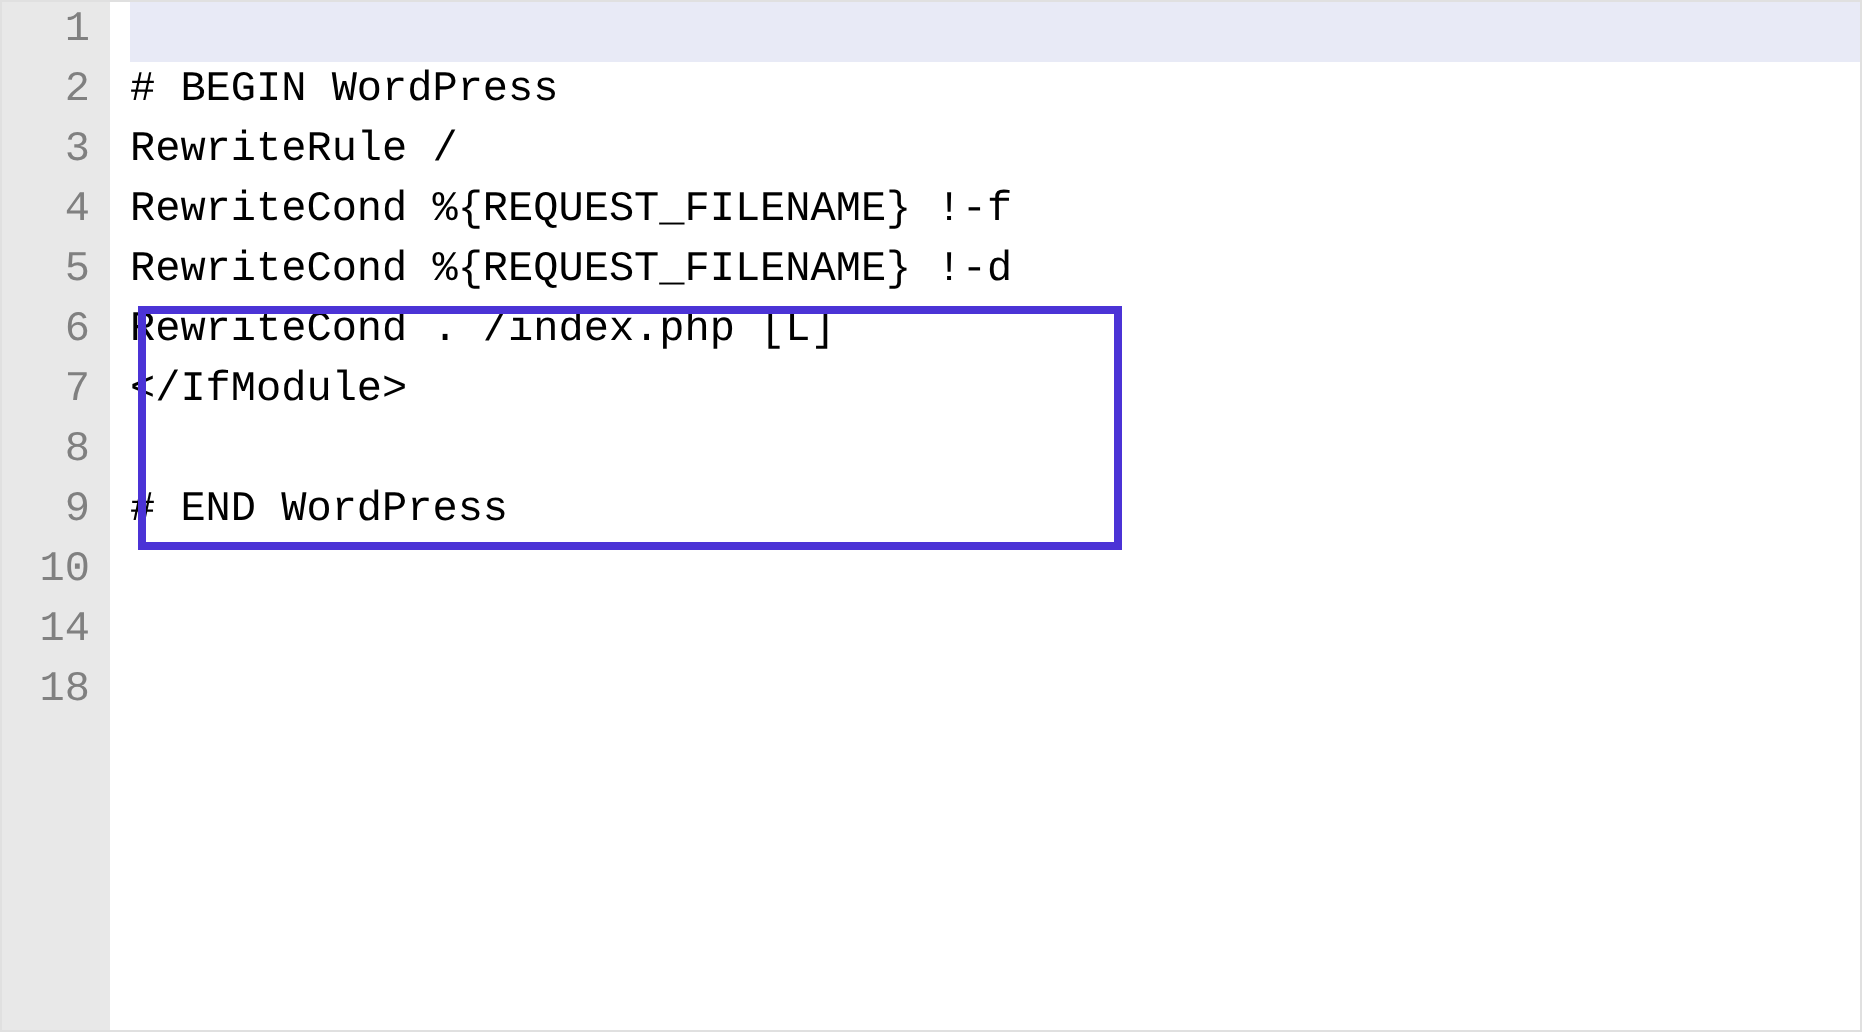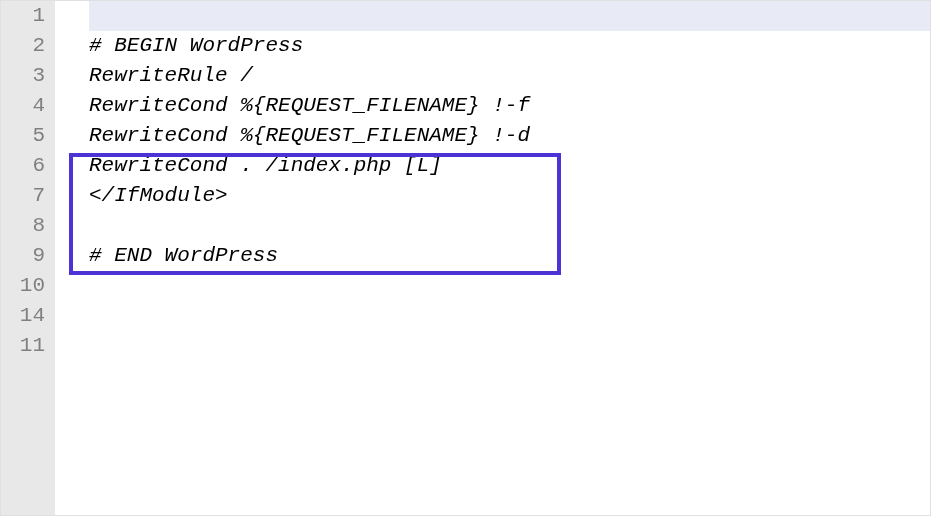--- a/index.html
+++ b/index.html
@@ -25,23 +25,22 @@
     width: 54px;
     flex-shrink: 0;
     user-select: none;
   }
   .gutter-line {
     height: 30px;
     line-height: 30px;
   }
   .code {
     flex: 1;
-    padding-left: 34px;
+    padding-left: 10px;
     position: relative;
-    font-style: italic;
   }
   .code-line {
     height: 30px;
     line-height: 30px;
     white-space: pre;
     color: #000000;
     position: relative;
   }
   .code-line.active {
     background: #e8eaf6;
@@ -66,21 +65,21 @@
     <div class="gutter-line">2</div>
     <div class="gutter-line">3</div>
     <div class="gutter-line">4</div>
     <div class="gutter-line">5</div>
     <div class="gutter-line">6</div>
     <div class="gutter-line">7</div>
     <div class="gutter-line">8</div>
     <div class="gutter-line">9</div>
     <div class="gutter-line">10</div>
     <div class="gutter-line">14</div>
-    <div class="gutter-line">11</div>
+    <div class="gutter-line">18</div>
   </div>
   <div class="code">
     <div class="code-line active"></div>
     <div class="code-line"># BEGIN WordPress</div>
     <div class="code-line">RewriteRule /</div>
     <div class="code-line">RewriteCond %{REQUEST_FILENAME} !-f</div>
     <div class="code-line">RewriteCond %{REQUEST_FILENAME} !-d</div>
     <div class="code-line">RewriteCond . /index.php [L]</div>
     <div class="code-line">&lt;/IfModule&gt;</div>
     <div class="code-line"></div>

